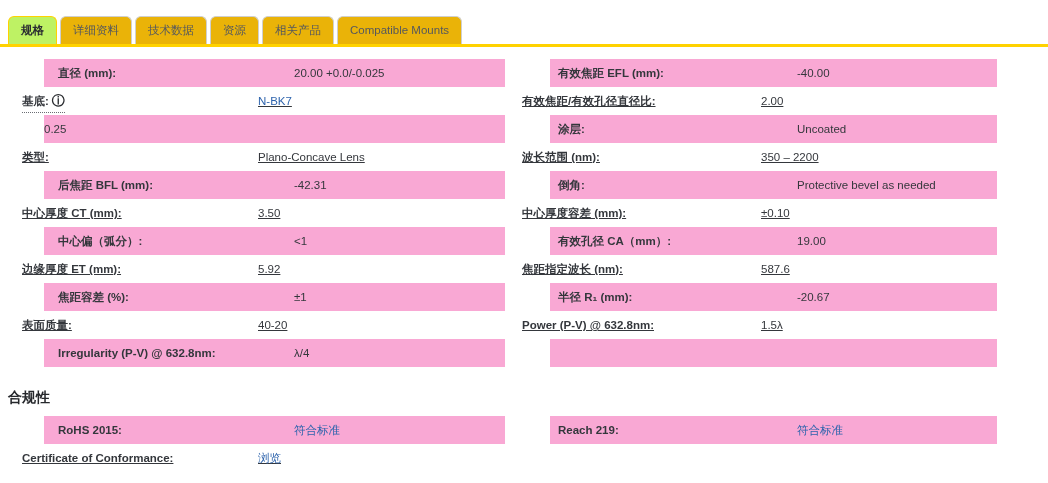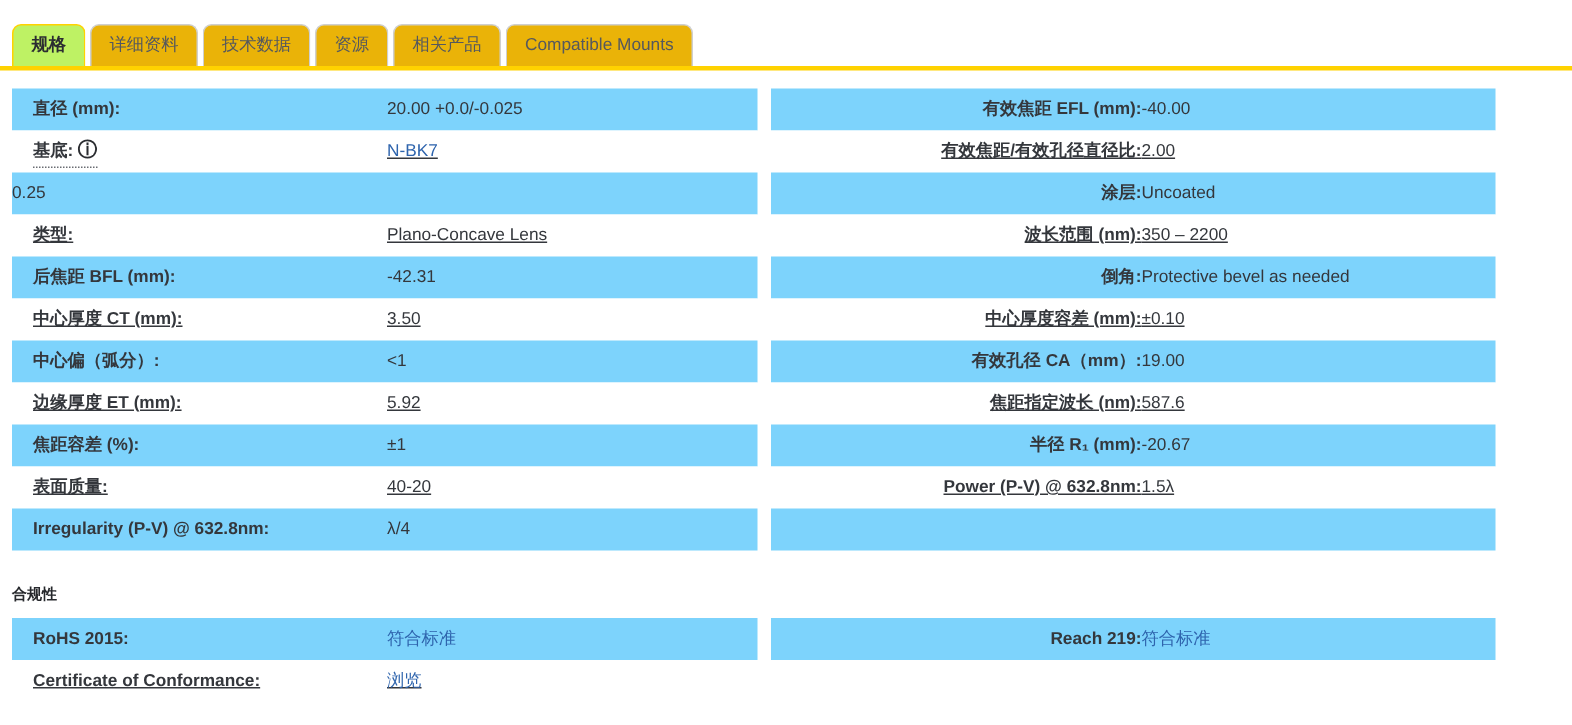--- a/index.html
+++ b/index.html
@@ -25,32 +25,32 @@
   .tab.active {
     background:#bef264; border-color:#ffd200; color:#2b2d31;
     font-weight:bold;
   }
   
   .tables-wrap { display:flex; margin:12px 0 0 8px; }
   .spec-table { }
   .spec-table.left  { width:497px; margin-right:9px; }
   .spec-table.right { width:483px; }
   .row { display:flex; height:28px; line-height:28px; font-size:11.5px; }
-  .row.odd  { background:#7dd3fc; }
+  .row.odd  { background:#f9a8d4;margin-left:36px; }
   .row.even { background:#ffffff;text-decoration:underline; }
   .left  .lab { width:250px; padding-left:14px; }
-  .right .lab { width:247px; padding-left:8px;text-align:right;  }
+  .right .lab { width:247px; padding-left:8px;  }
   .lab { font-weight:bold; color:#34373c; white-space:nowrap; }
   .val { color:#34373c; white-space:nowrap; }
   .link { color:#2e64ad; cursor:pointer; }
   .dotted { border-bottom:1px dotted #6a6d73; display:inline-block; line-height:20px; height:22px; }
   .info-ic { font-size:13px; margin-left:3px; color:#2b2d31; cursor:pointer; }
   
   .section-heading {
-    margin:22px 0 9px 8px; font-size:10px; font-weight:bold; color:#26282c;
+    margin:22px 0 9px 8px; font-size:14px; font-weight:bold; color:#26282c;
   }
 </style>
 </head>
 <body>
 
 <div class="tabbar" id="tabbar"><div class="tab active">规格</div><div class="tab">详细资料</div><div class="tab">技术数据</div><div class="tab">资源</div><div class="tab">相关产品</div><div class="tab">Compatible Mounts</div></div>
 
 <div class="tables-wrap">
   <div class="spec-table left" id="spec-left">
       <div class="row odd">

